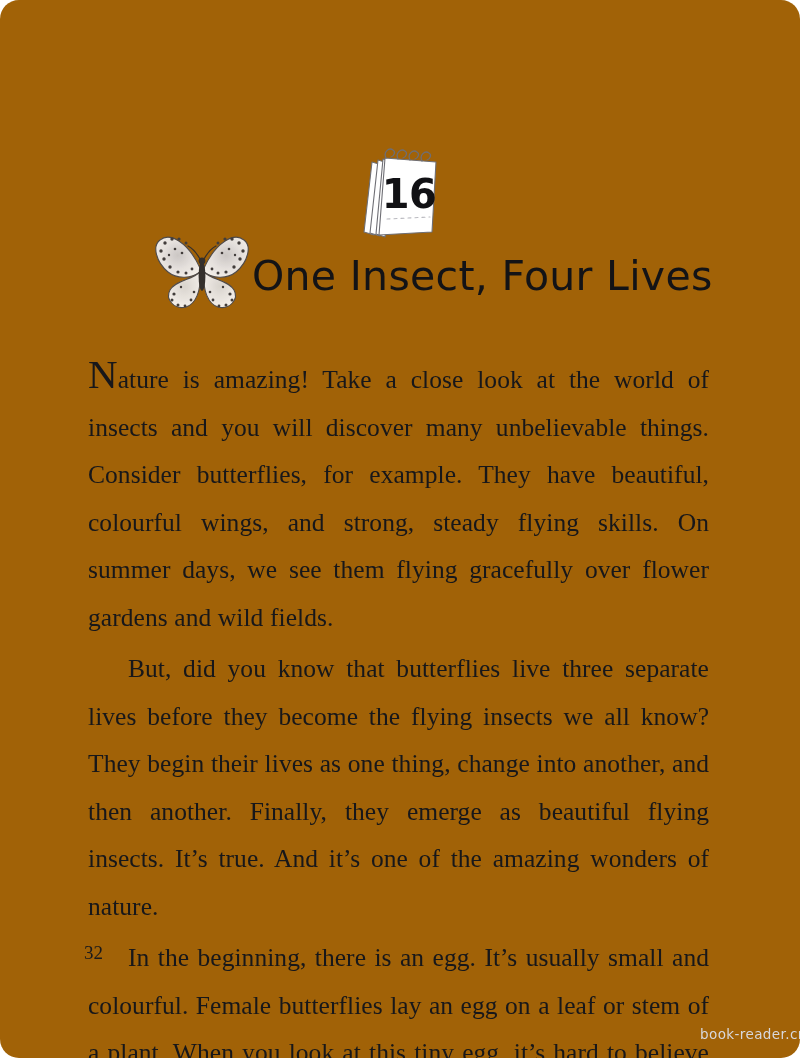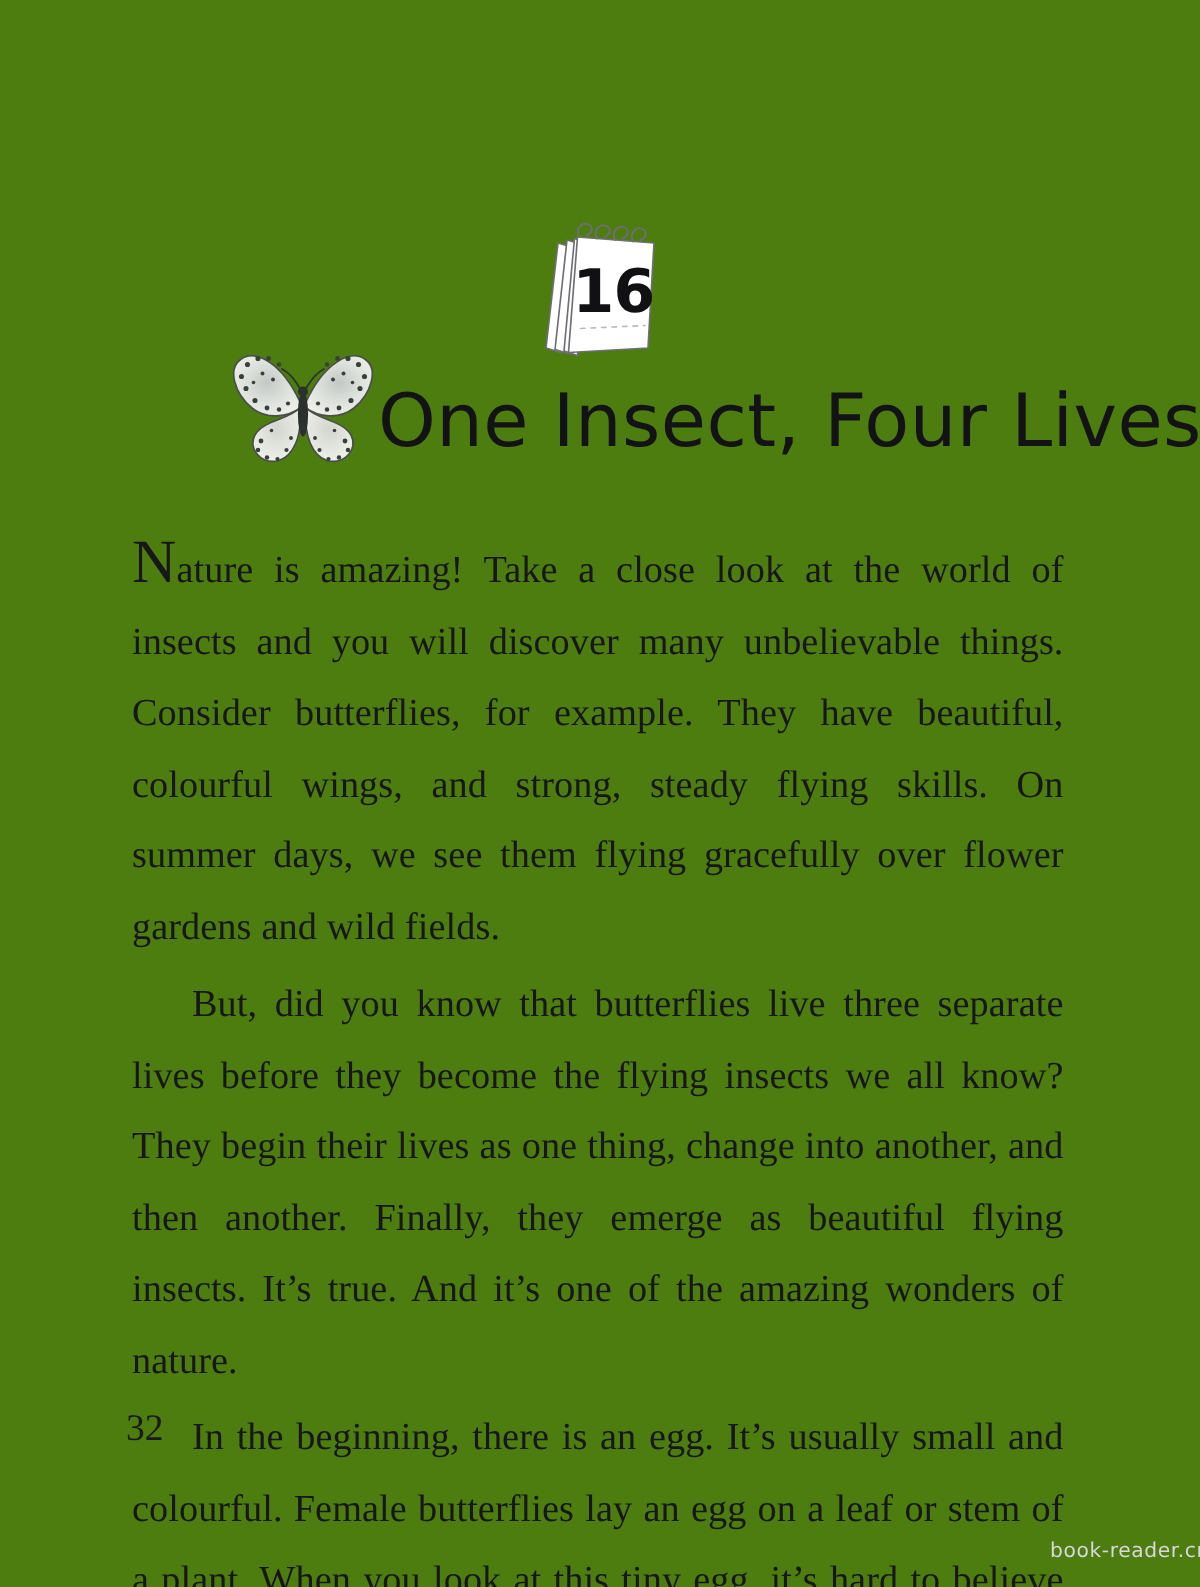--- a/index.html
+++ b/index.html
@@ -13,21 +13,22 @@
     position: relative;
     overflow: hidden;
     font-family: "Liberation Serif", "DejaVu Serif", serif;
     color: #17171a;
     -webkit-font-smoothing: antialiased;
   }
 
   .page {
     position: absolute;
     inset: 0;
-    background: #4d7c0f;
+    background: #a16207;
+    border-radius: 19px;
   }
 
   
   .chapter-head {
     position: absolute;
     left: 0;
     right: 0;
     top: 132px;
     height: 190px;
   }
@@ -59,21 +60,21 @@
     opacity: 0.92;
   }
   .butterfly svg { display: block; }
 
   
   .chapter-title {
     position: absolute;
     left: 252px;
     top: 120px;
     font-family: "DejaVu Sans", "Liberation Sans", sans-serif;
-    font-size: 49px;
+    font-size: 41px;
     font-weight: 400;
     letter-spacing: 0.3px;
     color: #131316;
     white-space: nowrap;
   }
 
   
   .body-copy {
     position: absolute;
     left: 84px;
@@ -96,21 +97,21 @@
     font-size: 41px;
     line-height: 0;
     vertical-align: baseline;
   }
 
   
   .folio {
     position: absolute;
     left: 84px;
     top: 938px;
-    font-size: 25px;
+    font-size: 19px;
     line-height: 30px;
     color: #1a1a1d;
   }
 
   
   .watermark {
     position: absolute;
     left: 700px;
     top: 1026px;
     font-family: "DejaVu Sans", "Liberation Sans", sans-serif;

